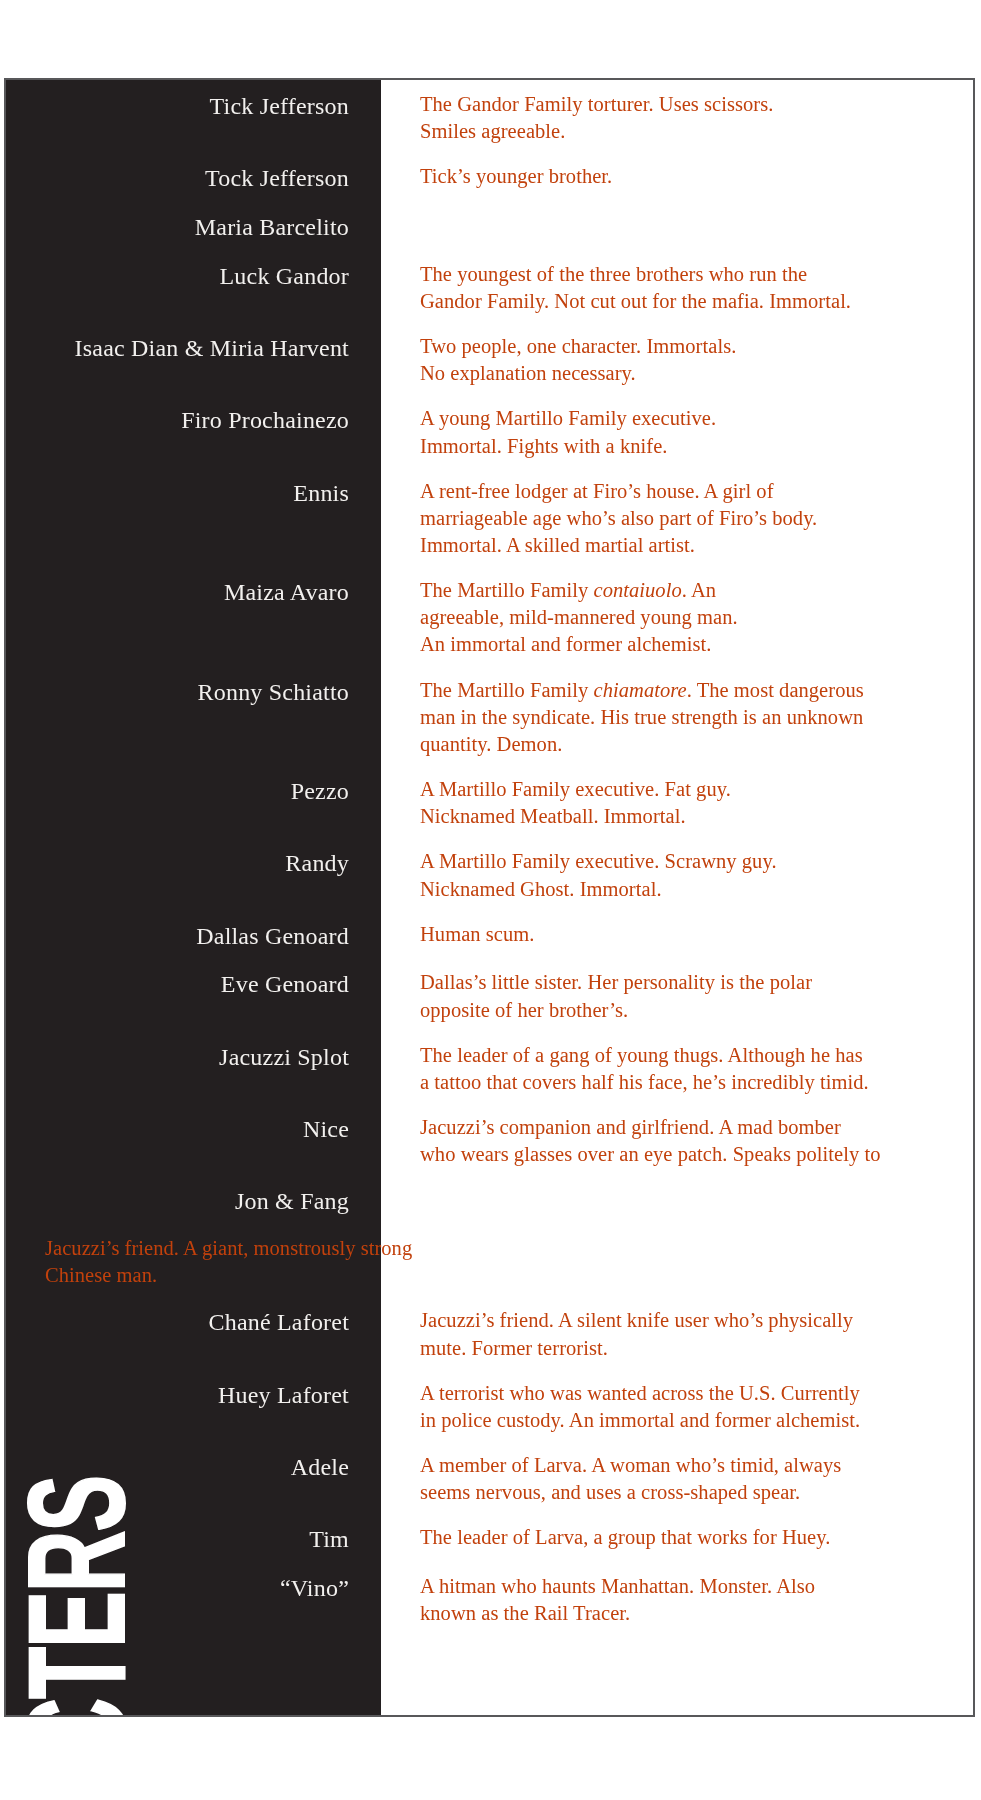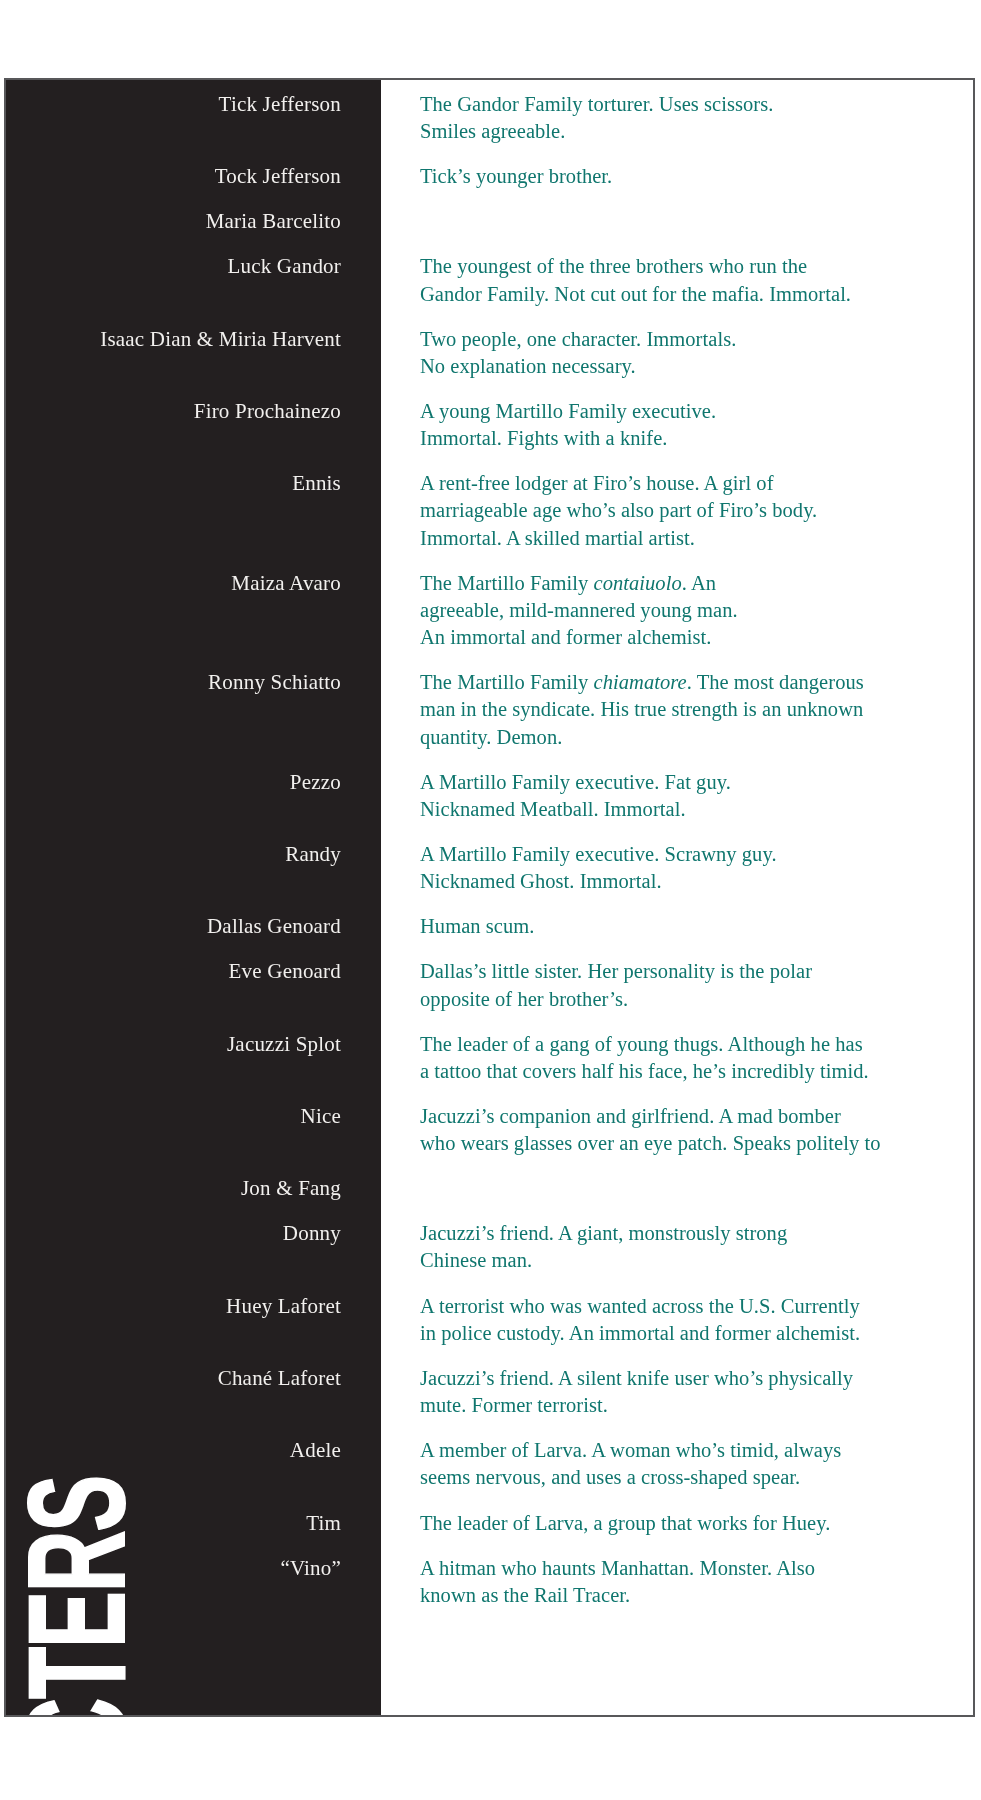--- a/index.html
+++ b/index.html
@@ -72,34 +72,34 @@
     padding-top: 11px;
   }
   .entry {
     display: flex;
     align-items: flex-start;
     margin-bottom: 18px;
   }
   .entry-name {
     width: 375px;
     box-sizing: border-box;
-    padding-right: 40px;
+    padding-right: 32px;
     text-align: right;
     color: #f2f0ee;
-    font-size: 21px;
+    font-size: 24px;
     line-height: 1.28;
     letter-spacing: 0.2px;
     flex: 0 0 375px;
   }
   .entry-desc {
     flex: 1 1 auto;
     box-sizing: border-box;
     padding-left: 39px;
     padding-right: 18px;
-    color: #0f766e;
+    color: #c2410c;
     font-size: 20.5px;
     line-height: 1.325;
     letter-spacing: 0.05px;
   }
   .entry-desc i { font-style: italic; }
 </style>
 </head>
 <body>
 
 <div id="page-frame">
@@ -208,41 +208,40 @@
         <div class="entry-name">Nice</div>
         <div class="entry-desc">
           <div>Jacuzzi’s companion and girlfriend. A mad bomber</div>
           <div>who wears glasses over an eye patch. Speaks politely to</div>
         </div>
       </div>
       <div class="entry">
         <div class="entry-name">Jon &amp; Fang</div>
       </div>
       <div class="entry">
-        <div class="entry-name">Donny</div>
         <div class="entry-desc">
           <div>Jacuzzi’s friend. A giant, monstrously strong</div>
           <div>Chinese man.</div>
         </div>
       </div>
       <div class="entry">
+        <div class="entry-name">Chané Laforet</div>
+        <div class="entry-desc">
+          <div>Jacuzzi’s friend. A silent knife user who’s physically</div>
+          <div>mute. Former terrorist.</div>
+        </div>
+      </div>
+      <div class="entry">
         <div class="entry-name">Huey Laforet</div>
         <div class="entry-desc">
           <div>A terrorist who was wanted across the U.S. Currently</div>
           <div>in police custody. An immortal and former alchemist.</div>
         </div>
       </div>
       <div class="entry">
-        <div class="entry-name">Chané Laforet</div>
-        <div class="entry-desc">
-          <div>Jacuzzi’s friend. A silent knife user who’s physically</div>
-          <div>mute. Former terrorist.</div>
-        </div>
-      </div>
-      <div class="entry">
         <div class="entry-name">Adele</div>
         <div class="entry-desc">
           <div>A member of Larva. A woman who’s timid, always</div>
           <div>seems nervous, and uses a cross-shaped spear.</div>
         </div>
       </div>
       <div class="entry">
         <div class="entry-name">Tim</div>
         <div class="entry-desc">
           <div>The leader of Larva, a group that works for Huey.</div>

